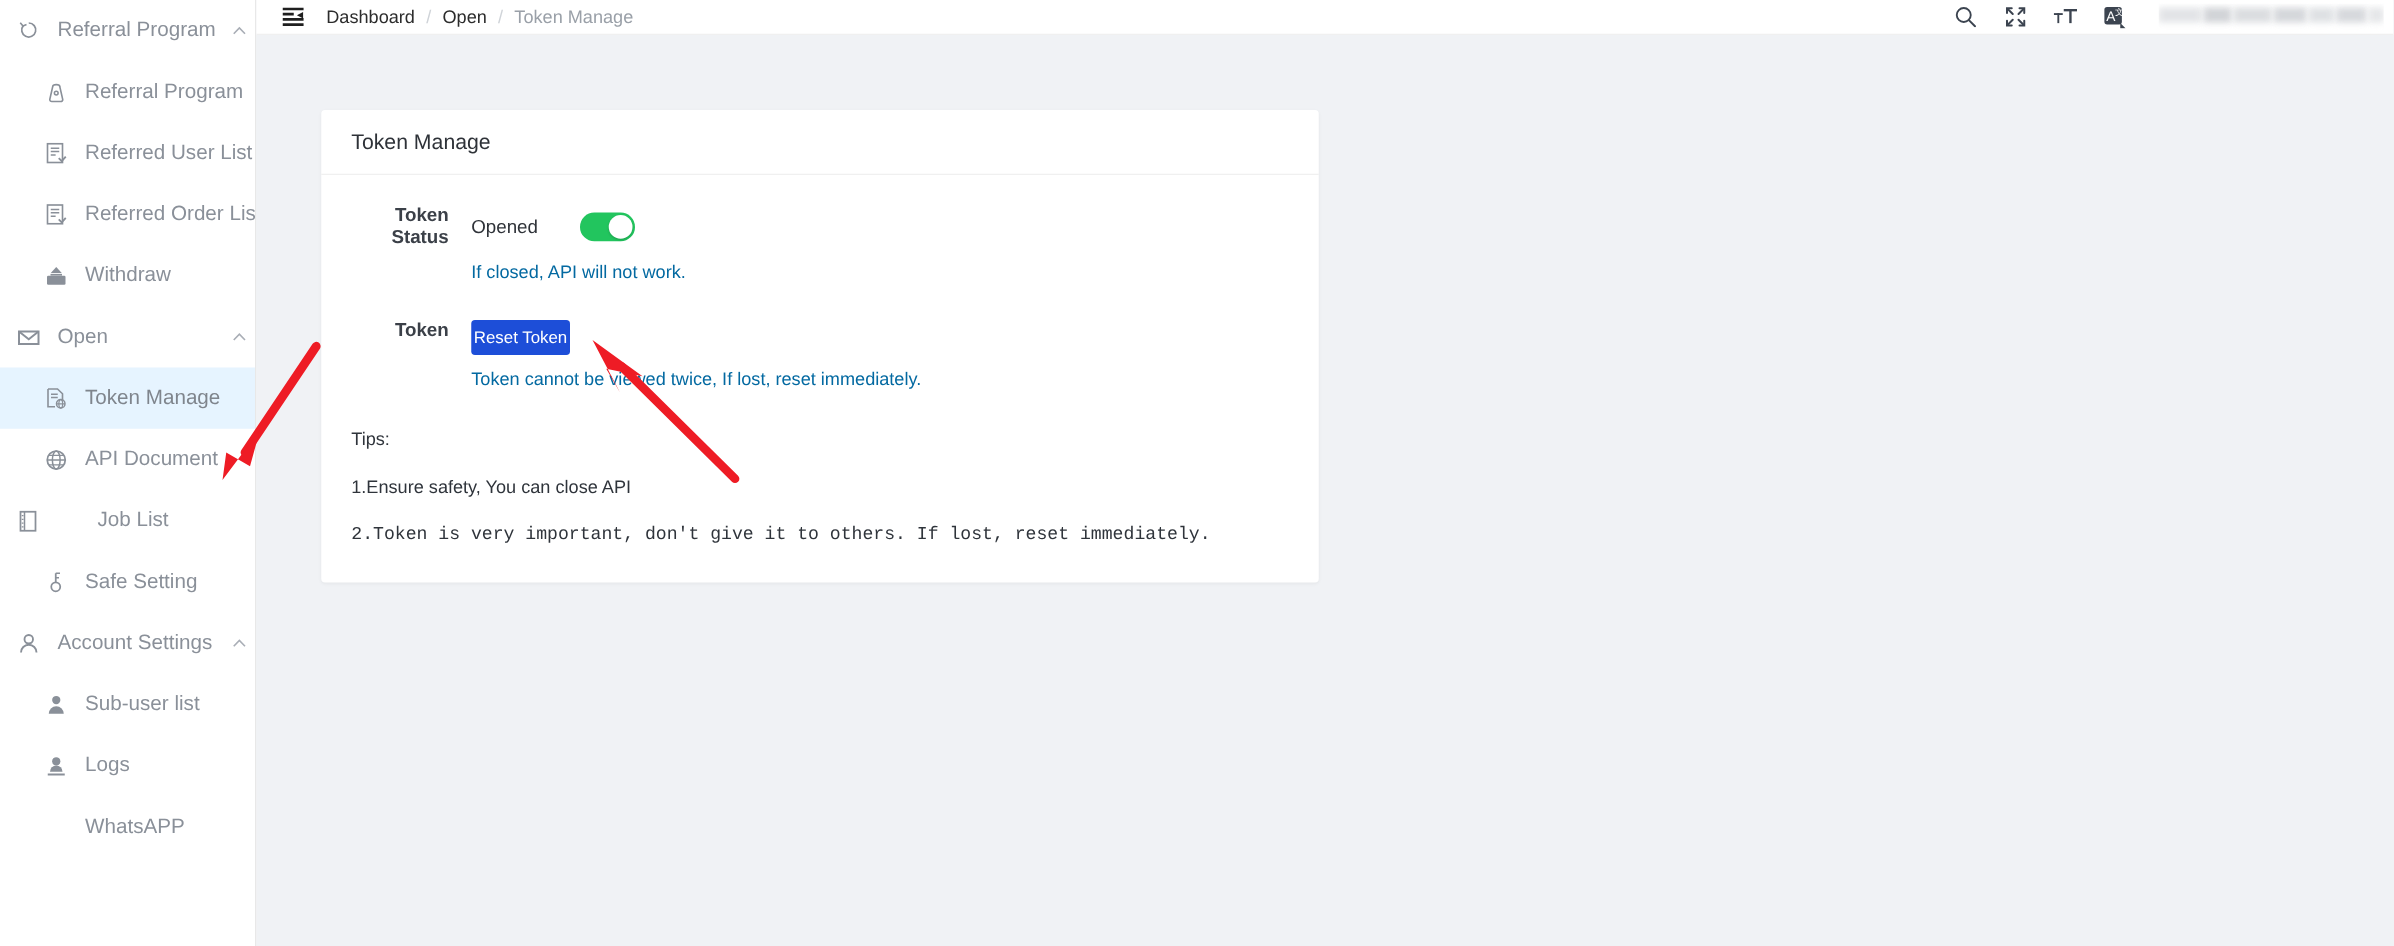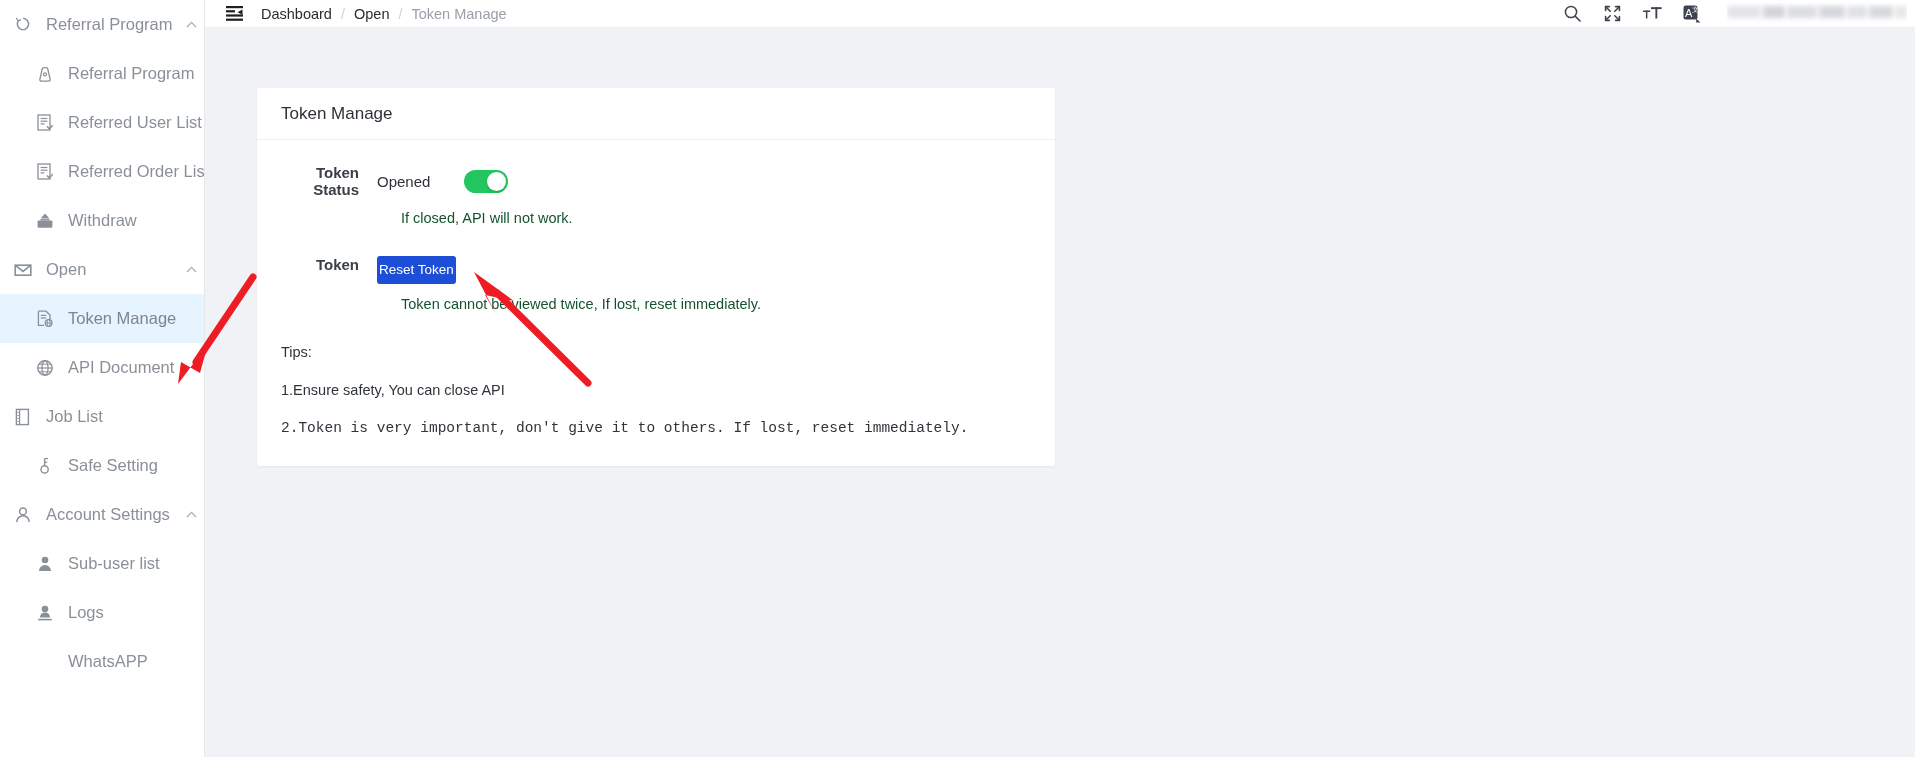--- a/index.html
+++ b/index.html
@@ -29,21 +29,21 @@
     align-items: center;
     height: 49px;
     color: #8a9099;
     font-size: 16.5px;
     cursor: pointer;
     white-space: nowrap;
     position: relative;
   }
   .nav-item.group { padding-left: 12px; }
   .nav-item.child { padding-left: 34px; }
-  .nav-item.plain { padding-left: 12px; }
+  .nav-item.plain { padding-left: 12px; gap: 32px; }
   .nav-item.active { background: #e6f4ff; color: #7f858d; }
   .nav-item .ico {
     width: 22px;
     height: 22px;
     margin-right: 12px;
     flex: 0 0 22px;
     display: flex;
     align-items: center;
     justify-content: center;
     color: #8a9099;
@@ -163,22 +163,22 @@
     position: absolute;
     top: 2px; right: 2px;
     width: 19px; height: 19px;
     background: #fff;
     border-radius: 50%;
     box-shadow: 0 1px 2px rgba(0,0,0,.18);
   }
 
   .hint {
     font-size: 14.5px;
-    color: #14532d;
-    margin-left: 120px;
+    color: #0369a1;
+    margin-left: 96px;
     margin-top: 12px;
   }
 
   .btn-reset {
     background: #1d4ed8;
     color: #ffffff;
     border: none;
     border-radius: 3px;
     font-size: 13.5px;
     font-family: "Liberation Sans", sans-serif;

